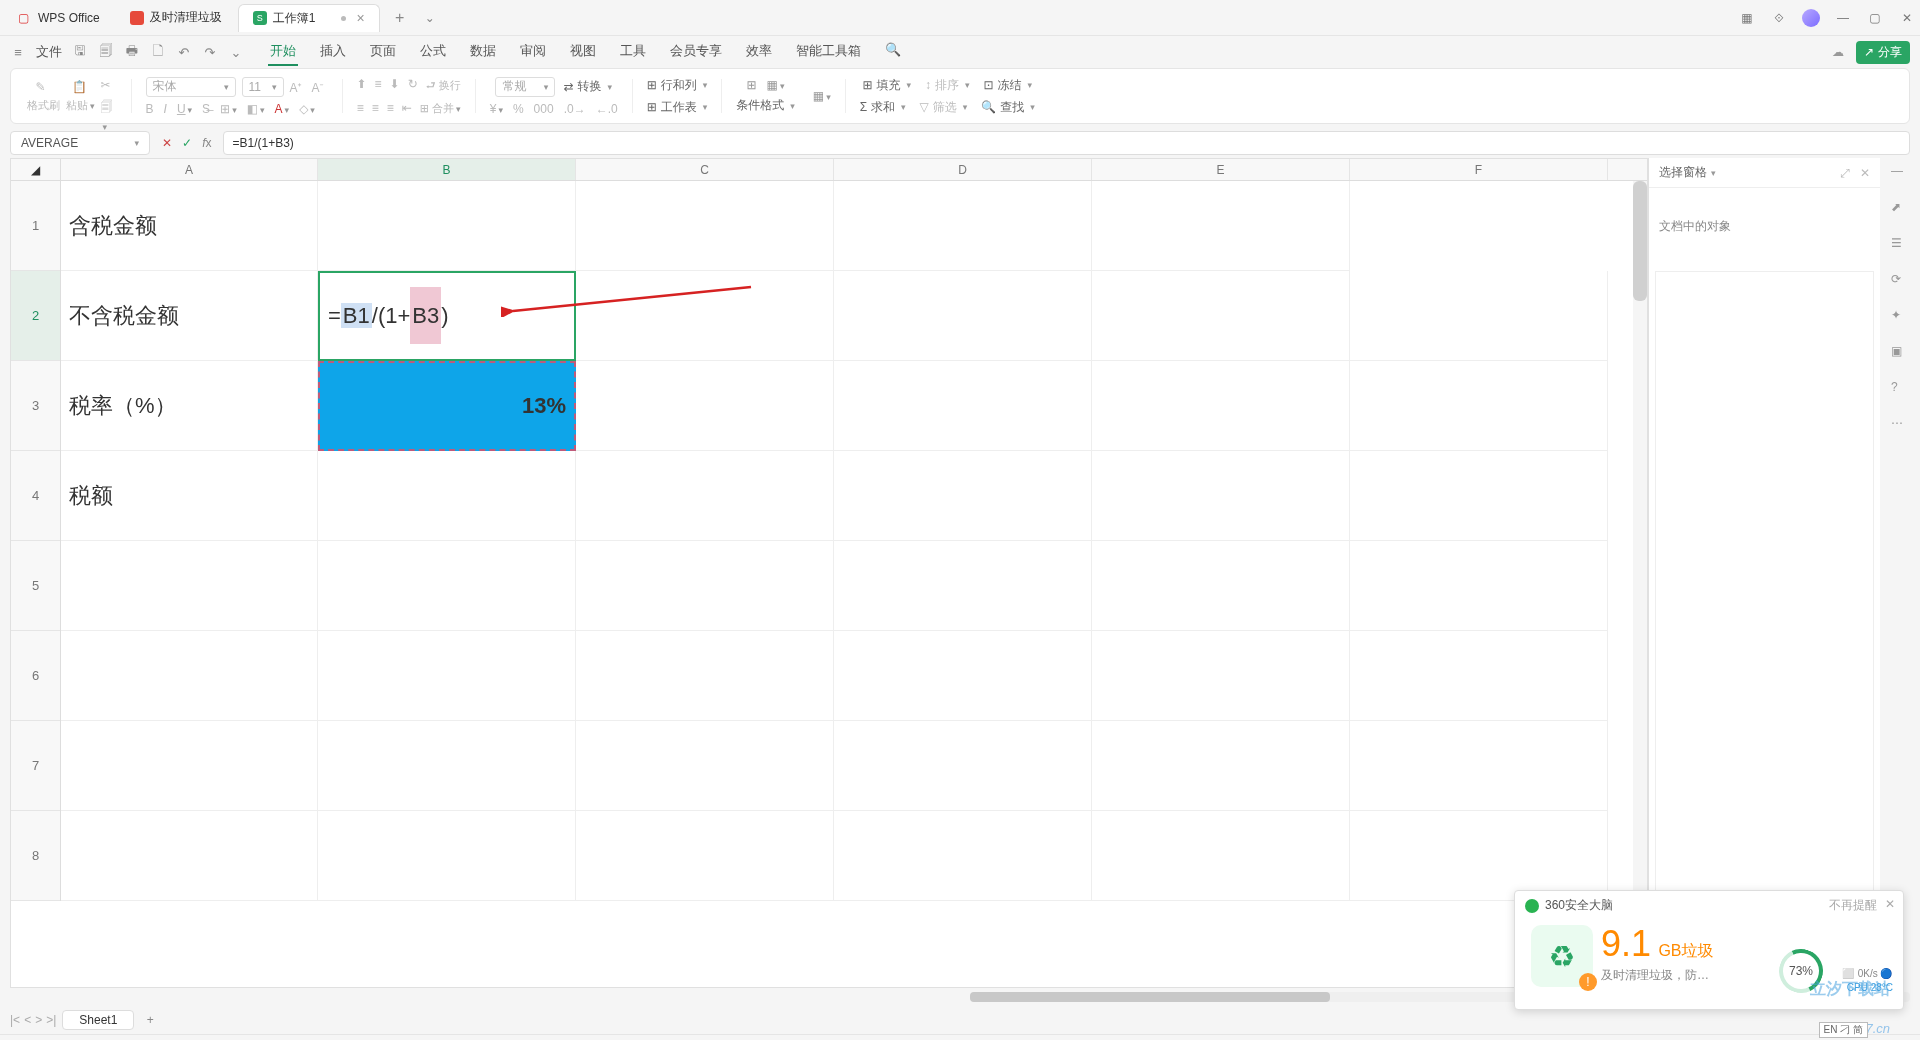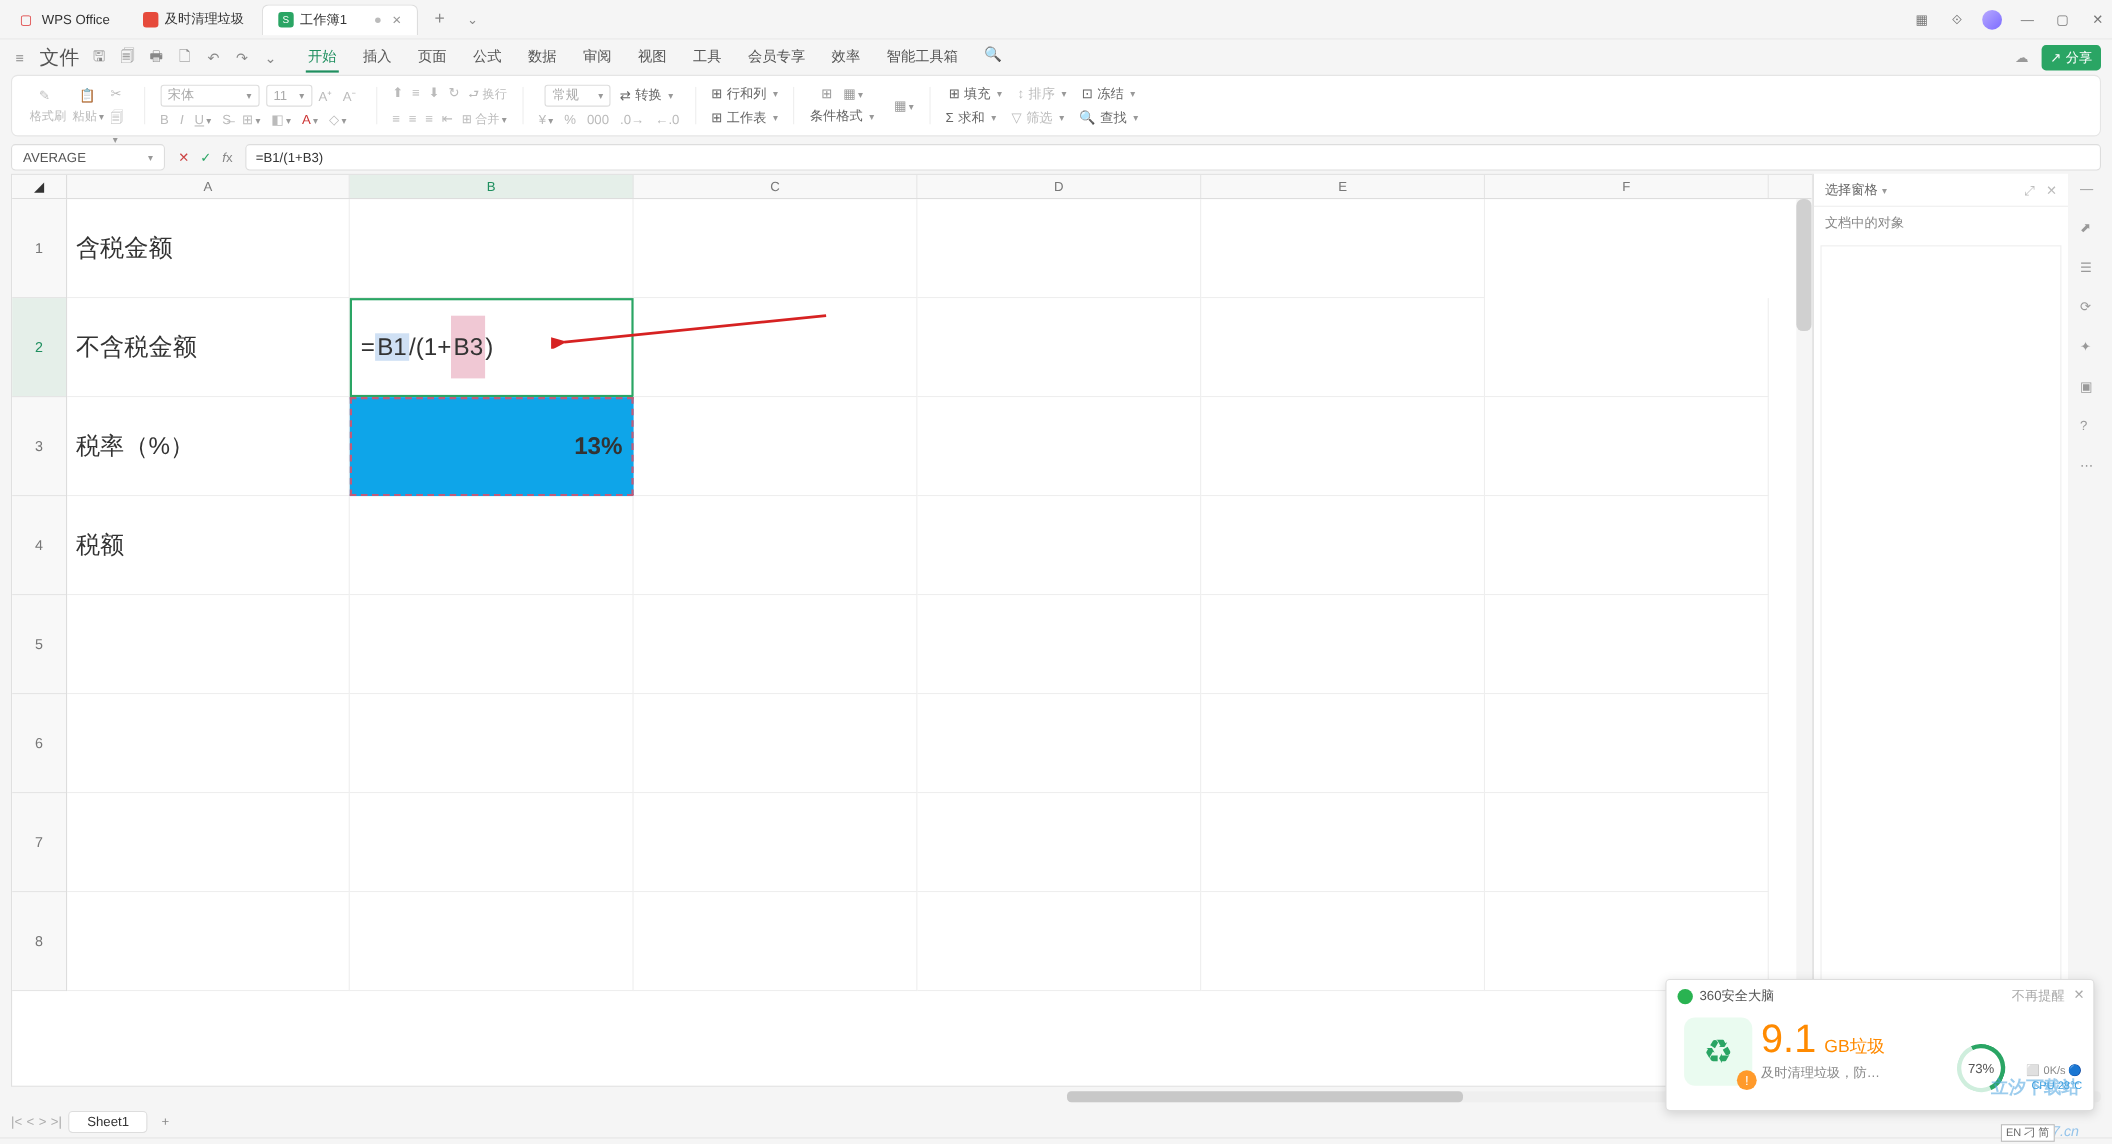--- a/index.html
+++ b/index.html
@@ -75,21 +75,21 @@
 .b1-cell { background: #c9d7ec; border: 2px dashed #2aa564 !important; outline: none; }
 .b2-cell { background: #fff; border: 2px solid #2aa564 !important; font-family: "SimSun", serif; font-size: 22px; }
 .b3-cell { background: #0ea5e9; border: 2px dashed #c05b7a !important; font-weight: bold; }
 .formula-text .ref1 { background: #cfe0f4; padding: 0 2px; }
 .formula-text .ref3 { background: #f0c8d4; padding: 16px 2px; }
 
 
 .arrow { position: absolute; pointer-events: none; }
 
 
-.rpane { width: 232px; background: #fff; border-left: 1px solid #e0e0e0; display: flex; flex-direction: column; }
+.rpane { width: 232px; background: #fff; border-left: 1px solid #e0e0e0; display: flex; flex-direction: column; gap: 24px; }
 .rpane-head { padding: 6px 10px; border-bottom: 1px solid #eee; display: flex; align-items: center; color: #666; font-size: 12px; }
 .rpane-head .caret { margin-left: 4px; }
 .rpane-sub { padding: 6px 10px; color: #888; font-size: 12px; }
 .rpane-body { flex: 1; background: #fff; margin: 6px; border: 1px solid #eee; }
 
 .sidebar-icons { width: 40px; background: #f5f5f5; display: flex; flex-direction: column; align-items: center; padding-top: 6px; gap: 18px; color: #999; }
 .sidebar-icons span { width: 18px; height: 18px; display: inline-block; }
 
 
 .vscroll { position: absolute; top: 22px; right: 0; width: 14px; bottom: 0; background: #f5f5f5; }
@@ -153,21 +153,21 @@
     <span class="avatar-small"></span>
     <span>—</span>
     <span>▢</span>
     <span>✕</span>
   </div>
 </div>
 
 <div class="menubar">
   <div class="mb-left">
     <span class="mbtn">≡</span>
-    <span style="font-size:18px;color:#555">文件</span>
+    <span style="font-size:13px;color:#555">文件</span>
     <span class="mbtn">🖫</span>
     <span class="mbtn">🗐</span>
     <span class="mbtn">🖶</span>
     <span class="mbtn">🗋</span>
     <span class="mbtn">↶</span>
     <span class="mbtn">↷</span>
     <span class="mbtn">⌄</span>
   </div>
   <div class="menus">
     <span class="mitem active">开始</span>

